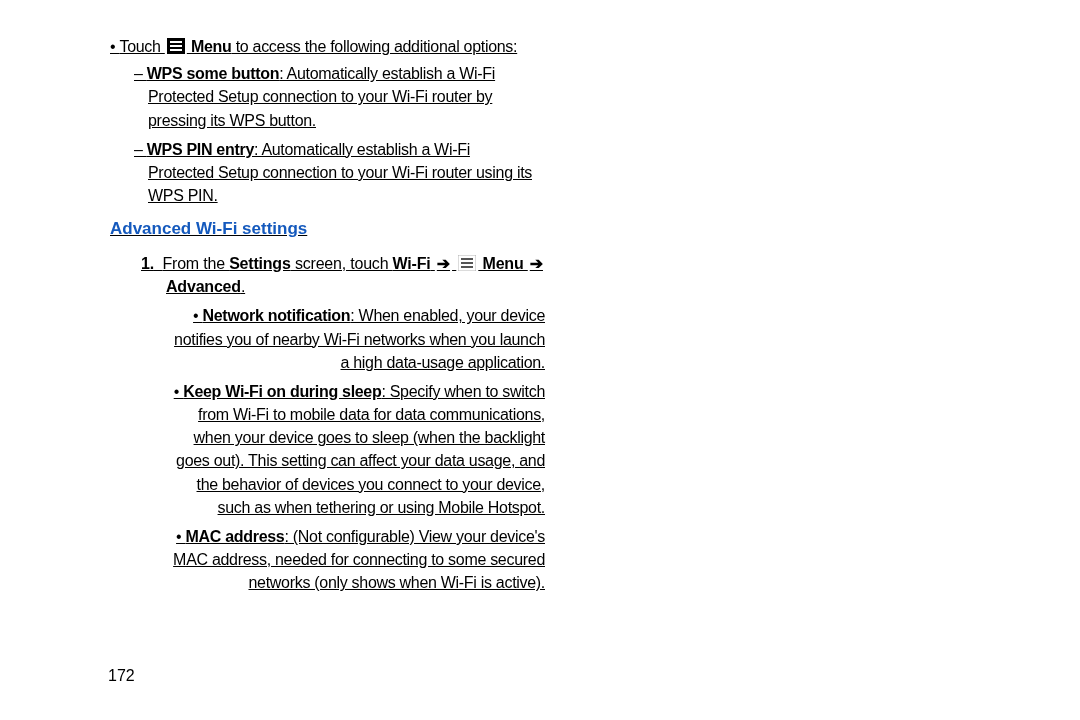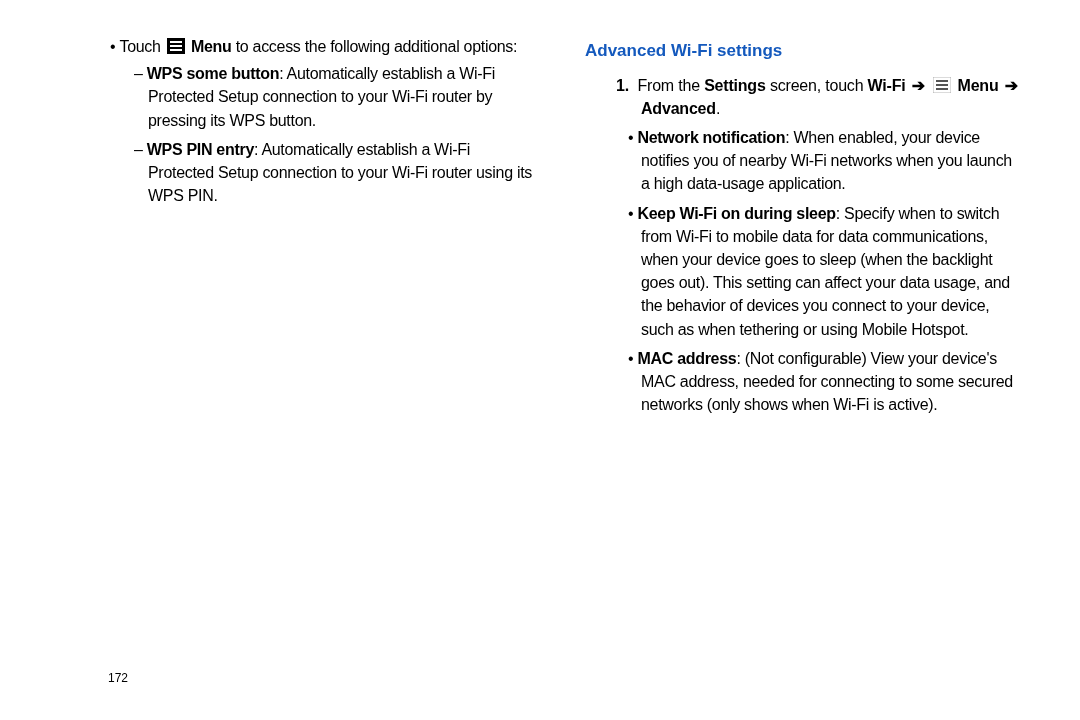--- a/index.html
+++ b/index.html
@@ -7,23 +7,25 @@
     padding: 0;
     font-family: Arial, Helvetica, sans-serif;
     background: #ffffff;
     color: #000000;
     width: 1080px;
     height: 720px;
     overflow: hidden;
   }
   .page {
     display: flex;
+    flex-direction: column;
     padding: 35px 40px 20px 90px;
     height: 640px;
     position: relative;
+    text-decoration: underline;
   }
   .col {
     width: 50%;
     padding-right: 30px;
     box-sizing: border-box;
     font-size: 16px;
     line-height: 1.45;
     letter-spacing: -0.2px;
   }
   .col-right {
@@ -42,20 +44,21 @@
   }
   .num-line {
     padding-left: 56px;
     text-indent: -25px;
     margin-bottom: 6px;
   }
   .sub-bullet {
     padding-left: 56px;
     text-indent: -13px;
     margin-bottom: 6px;
+    text-align: right;
   }
   .b { font-weight: bold; }
   .i { font-style: italic; }
   .arrow {
     font-family: sans-serif;
     font-weight: bold;
     padding: 0 2px;
   }
   .menu-icon {
     display: inline-block;
@@ -70,21 +73,21 @@
     font-weight: bold;
     font-size: 17px;
     margin-bottom: 10px;
     margin-top: 4px;
     letter-spacing: 0px;
   }
   .page-number {
     position: absolute;
     left: 108px;
     bottom: 10px;
-    font-size: 12px;
+    font-size: 16px;
   }
   .cond { letter-spacing: -0.3px; }
 </style>
 </head>
 <body>
 
 <div class="page">
 
   <div class="col">
     <div class="bullet-line cond">

